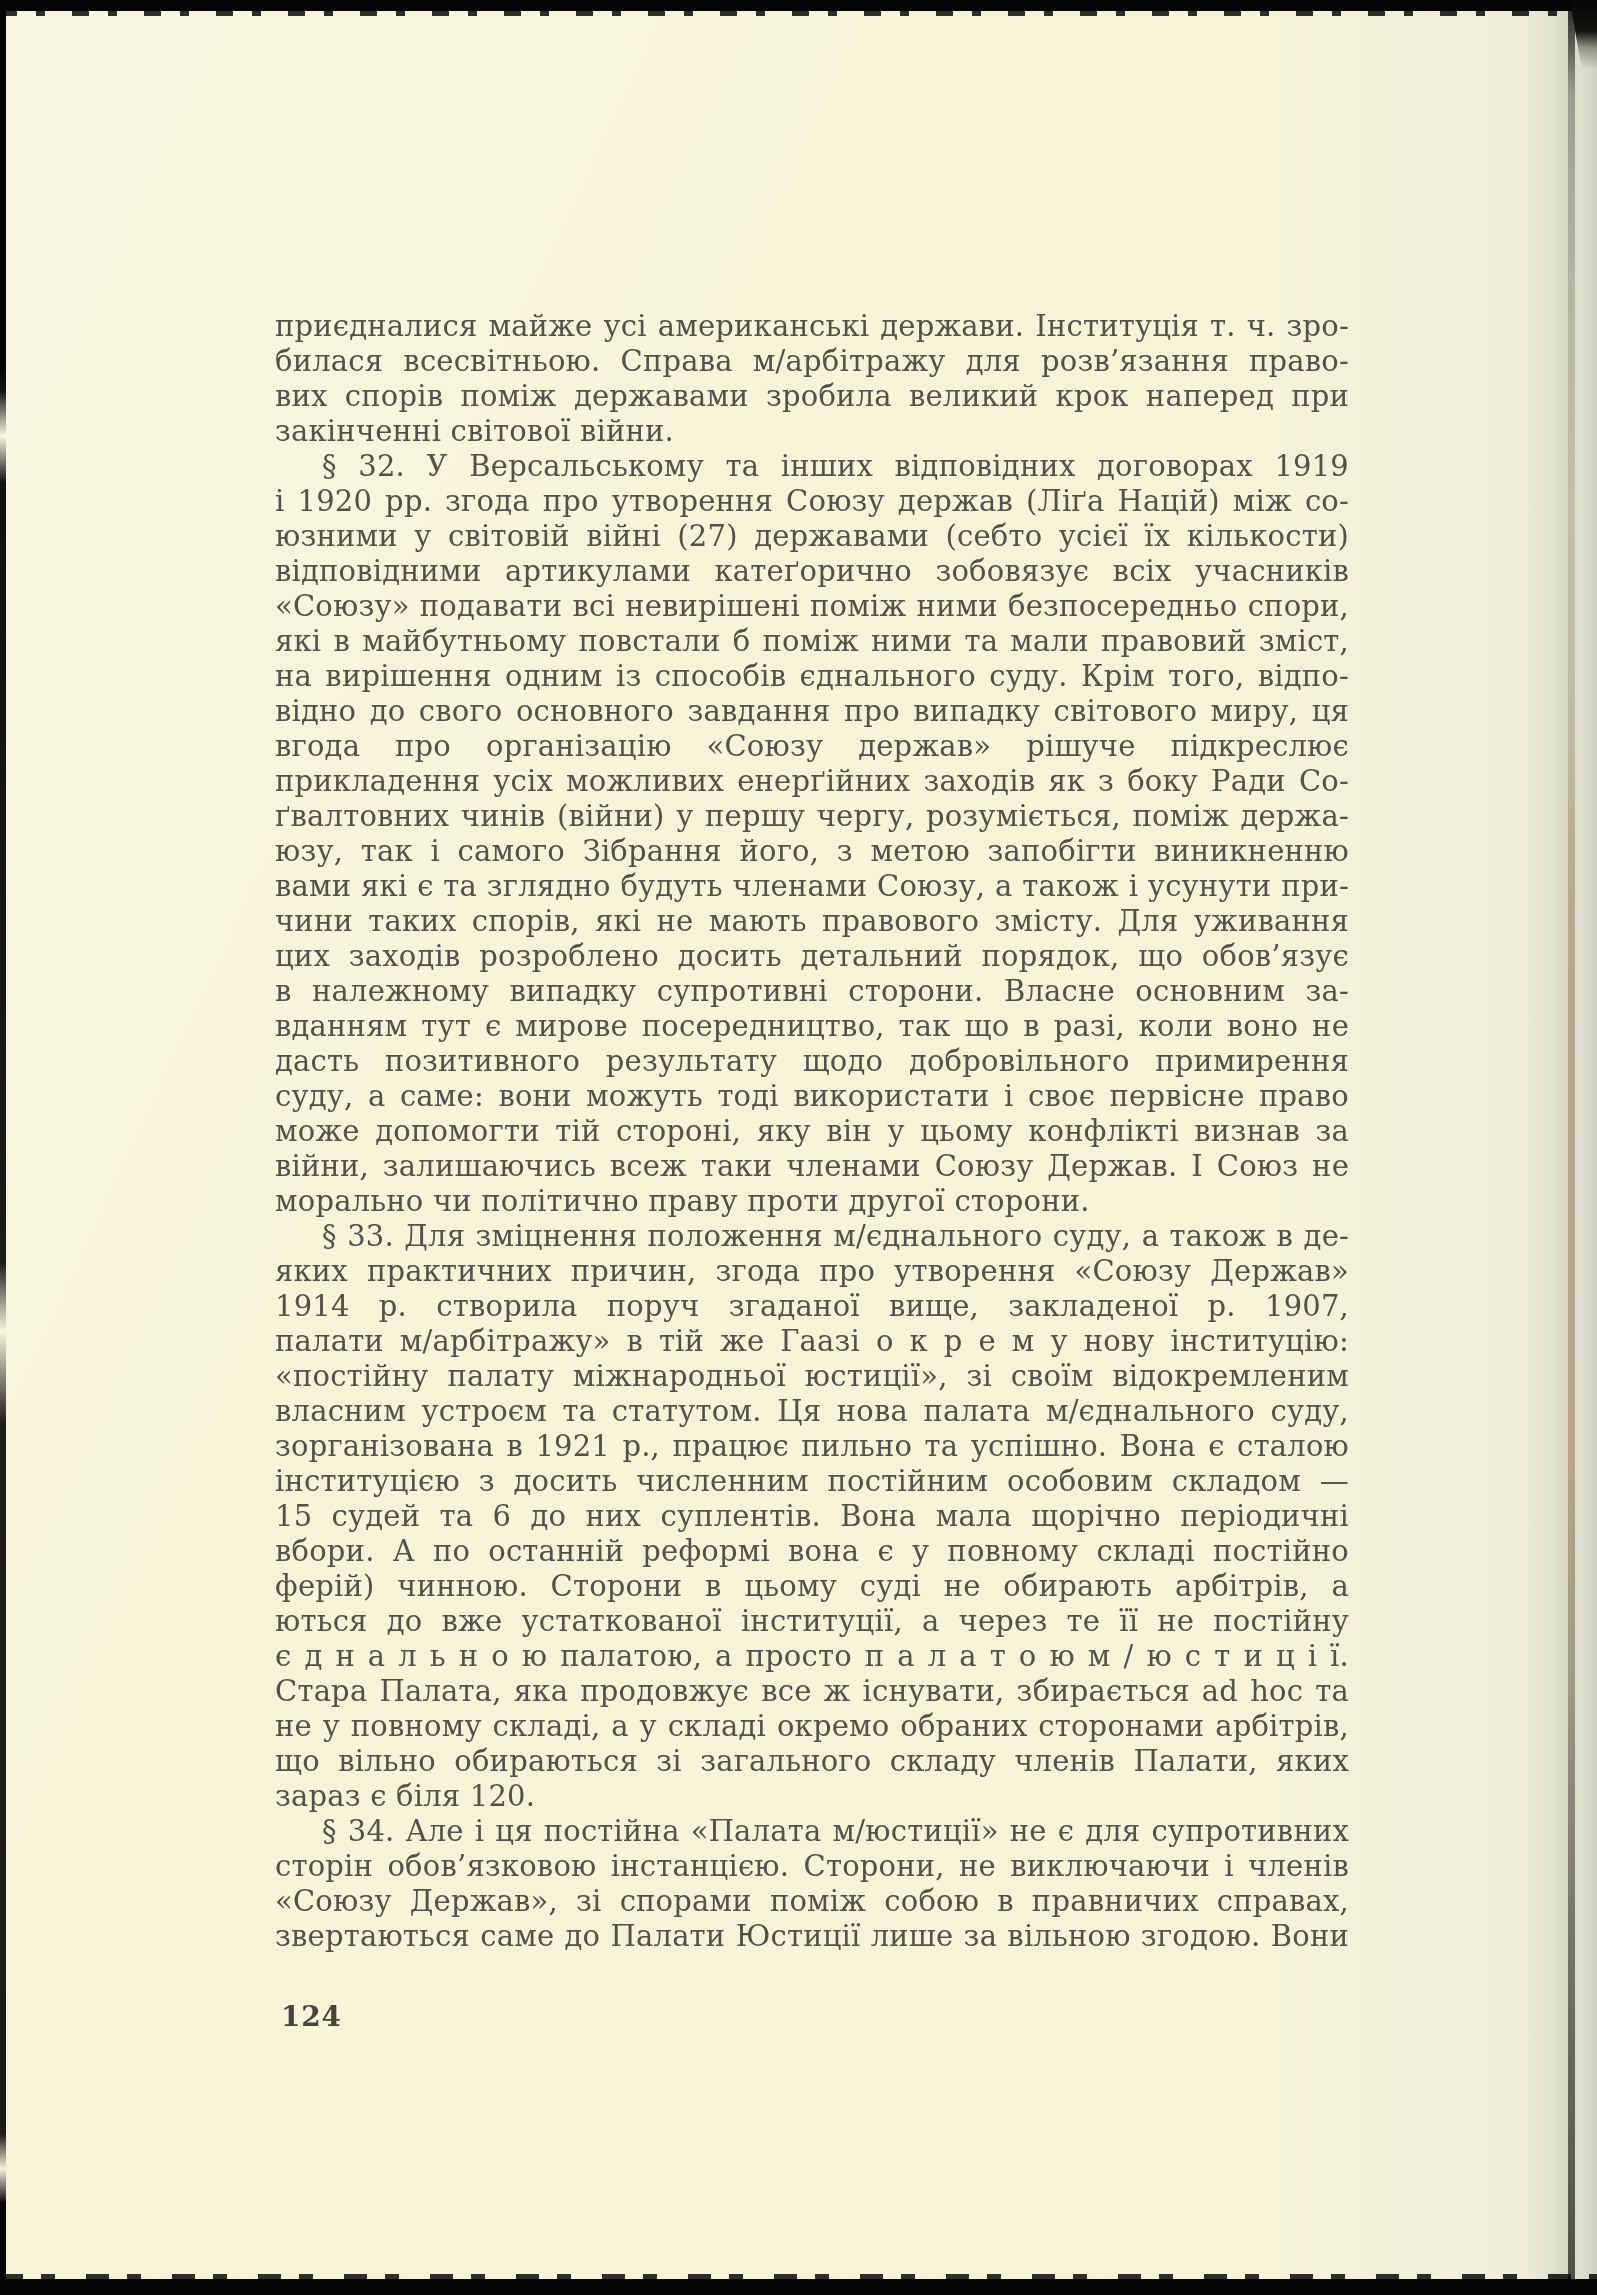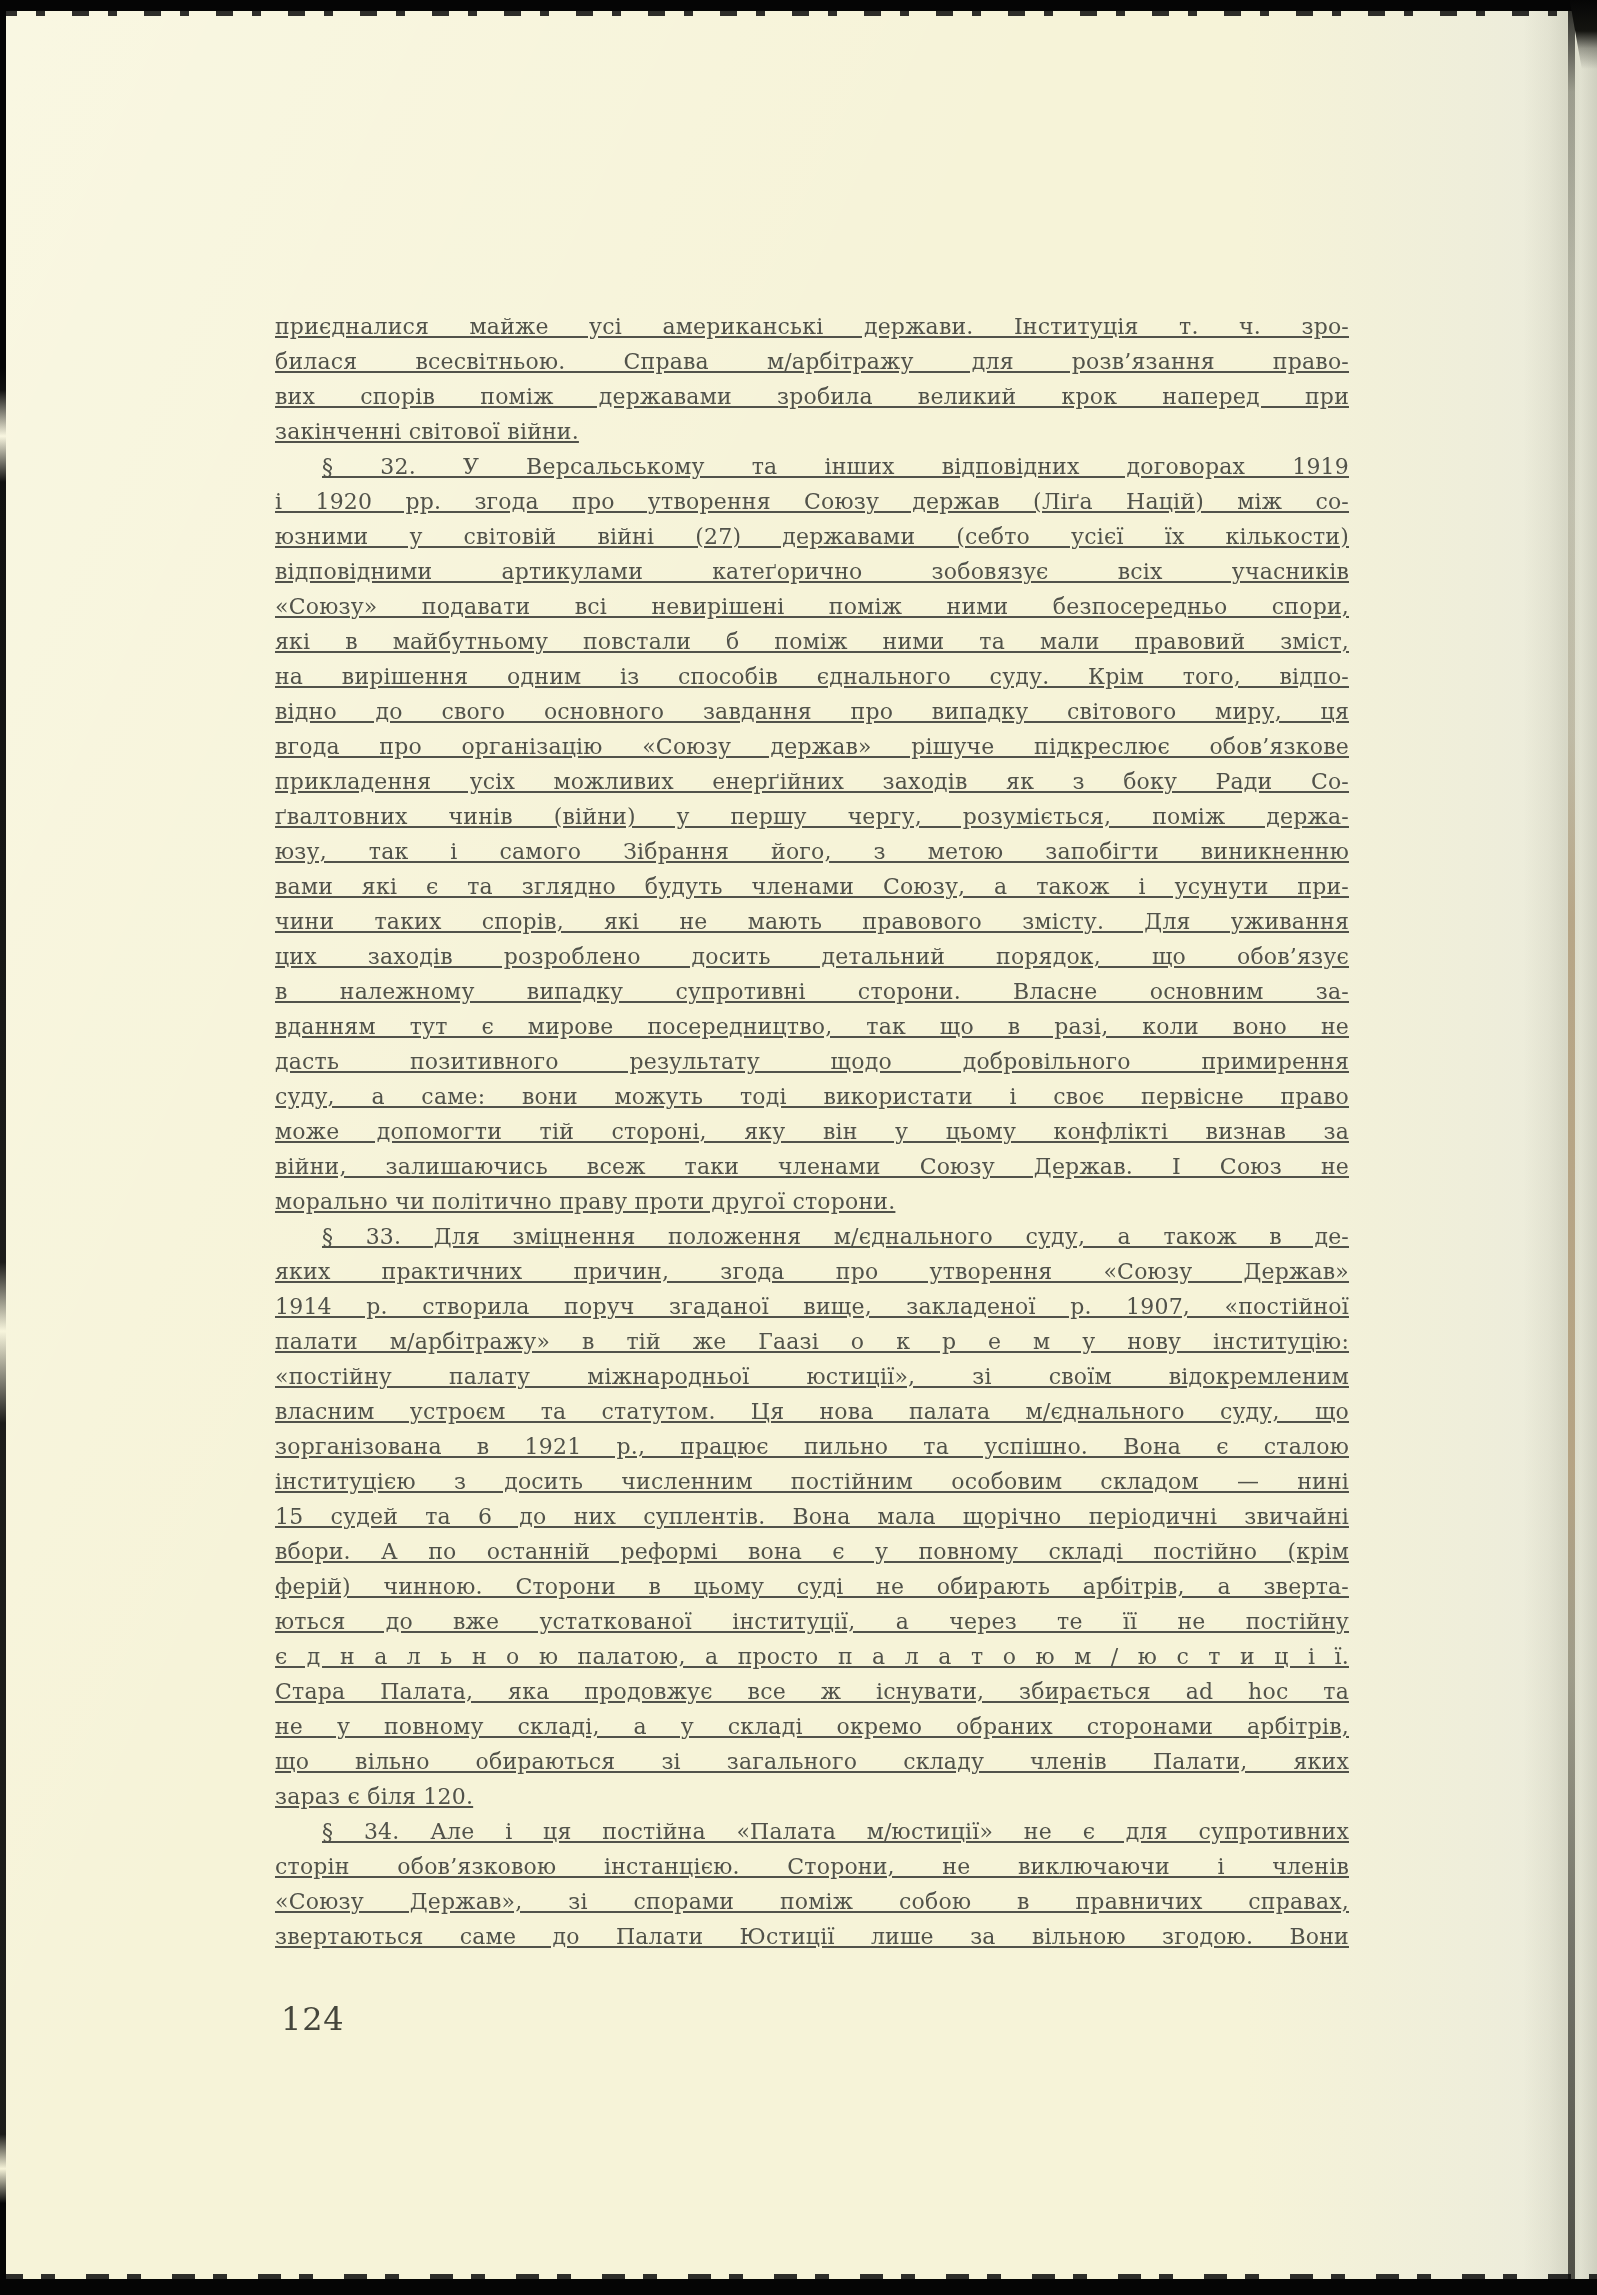--- a/index.html
+++ b/index.html
@@ -25,33 +25,32 @@
   
   .text-block {
     position: absolute;
     left: 275px; top: 309px;
     width: 1074px; height: 1674px;
     color: var(--ink);
   }
   .line {
     height: 35px;
     line-height: 35px;
-    font-size: 22px;
+    font-size: 29px;
     white-space: normal;
     overflow: hidden;
     letter-spacing: 0.2px;
-    text-decoration: underline;
   }
   .line.j { text-align: justify; text-align-last: justify; }
   .line.ind { padding-left: 47px; }
   .page-number {
     position: absolute;
     left: 281px; top: 2000px;
-    font-size: 32px;
-    font-weight: normal;
+    font-size: 28px;
+    font-weight: bold;
     letter-spacing: 0.8px;
     color: var(--ink-dark);
   }
   
   .gutter {
     position: absolute; top: 0; bottom: 0; right: 0; width: 74px;
     background: linear-gradient(to right,
       rgba(115,118,92,0) 0%,
       rgba(115,118,92,0.08) 35%,
       rgba(108,112,88,0.16) 58%,

